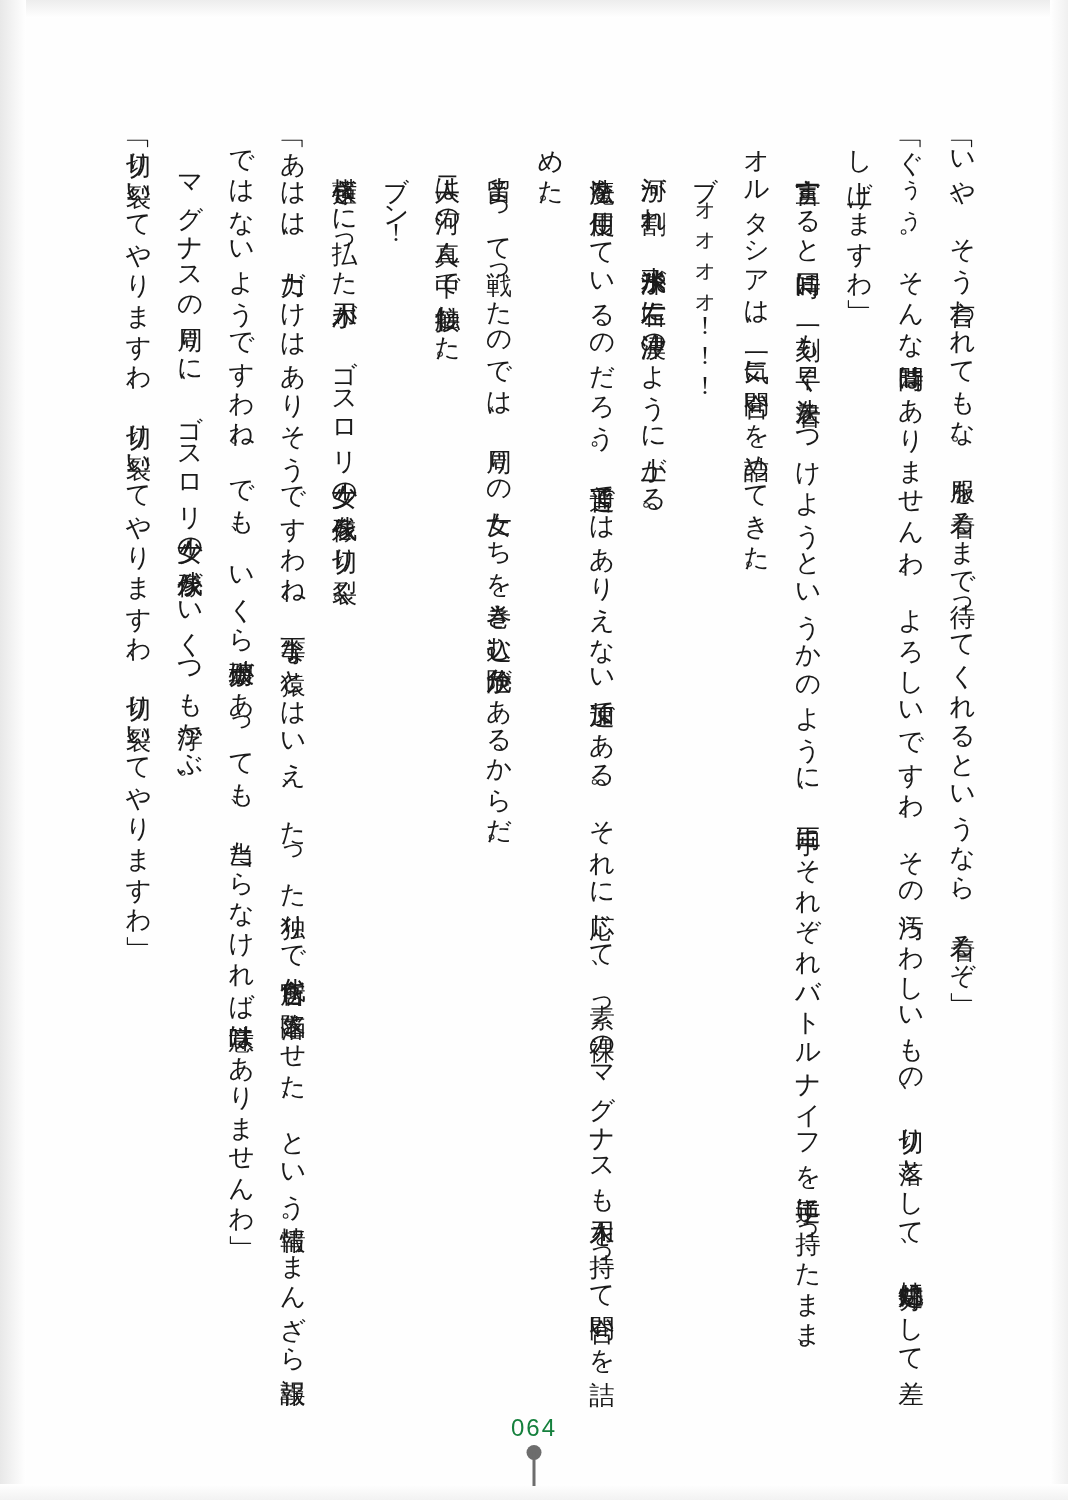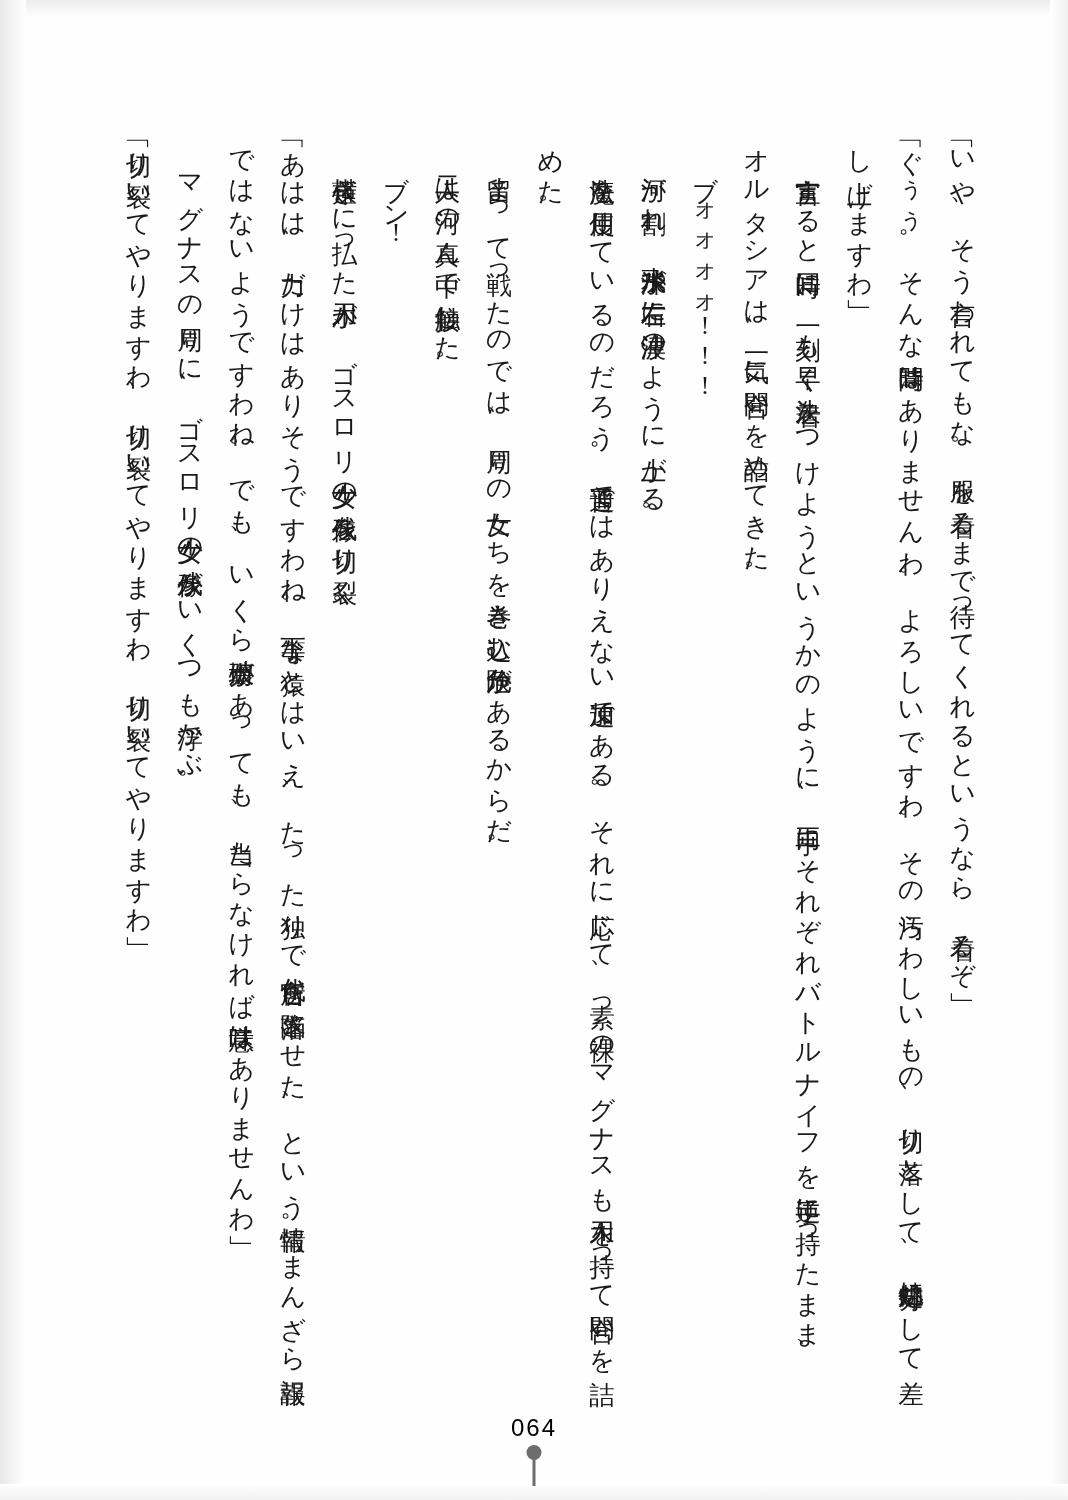--- a/index.html
+++ b/index.html
@@ -77,21 +77,21 @@
 
   .page-number {
     position: absolute;
     left: 0;
     right: 0;
     bottom: 58px;
     text-align: center;
     font-size: 24px;
     letter-spacing: 2px;
     font-family: "Liberation Sans", sans-serif;
-    color: #000000;
+    color: #15803d;
   }
 
   .footer-mark {
     position: absolute;
     left: 50%;
     bottom: 14px;
     transform: translateX(-50%);
     width: 3px;
     height: 34px;
     background: #6d6d6d;

